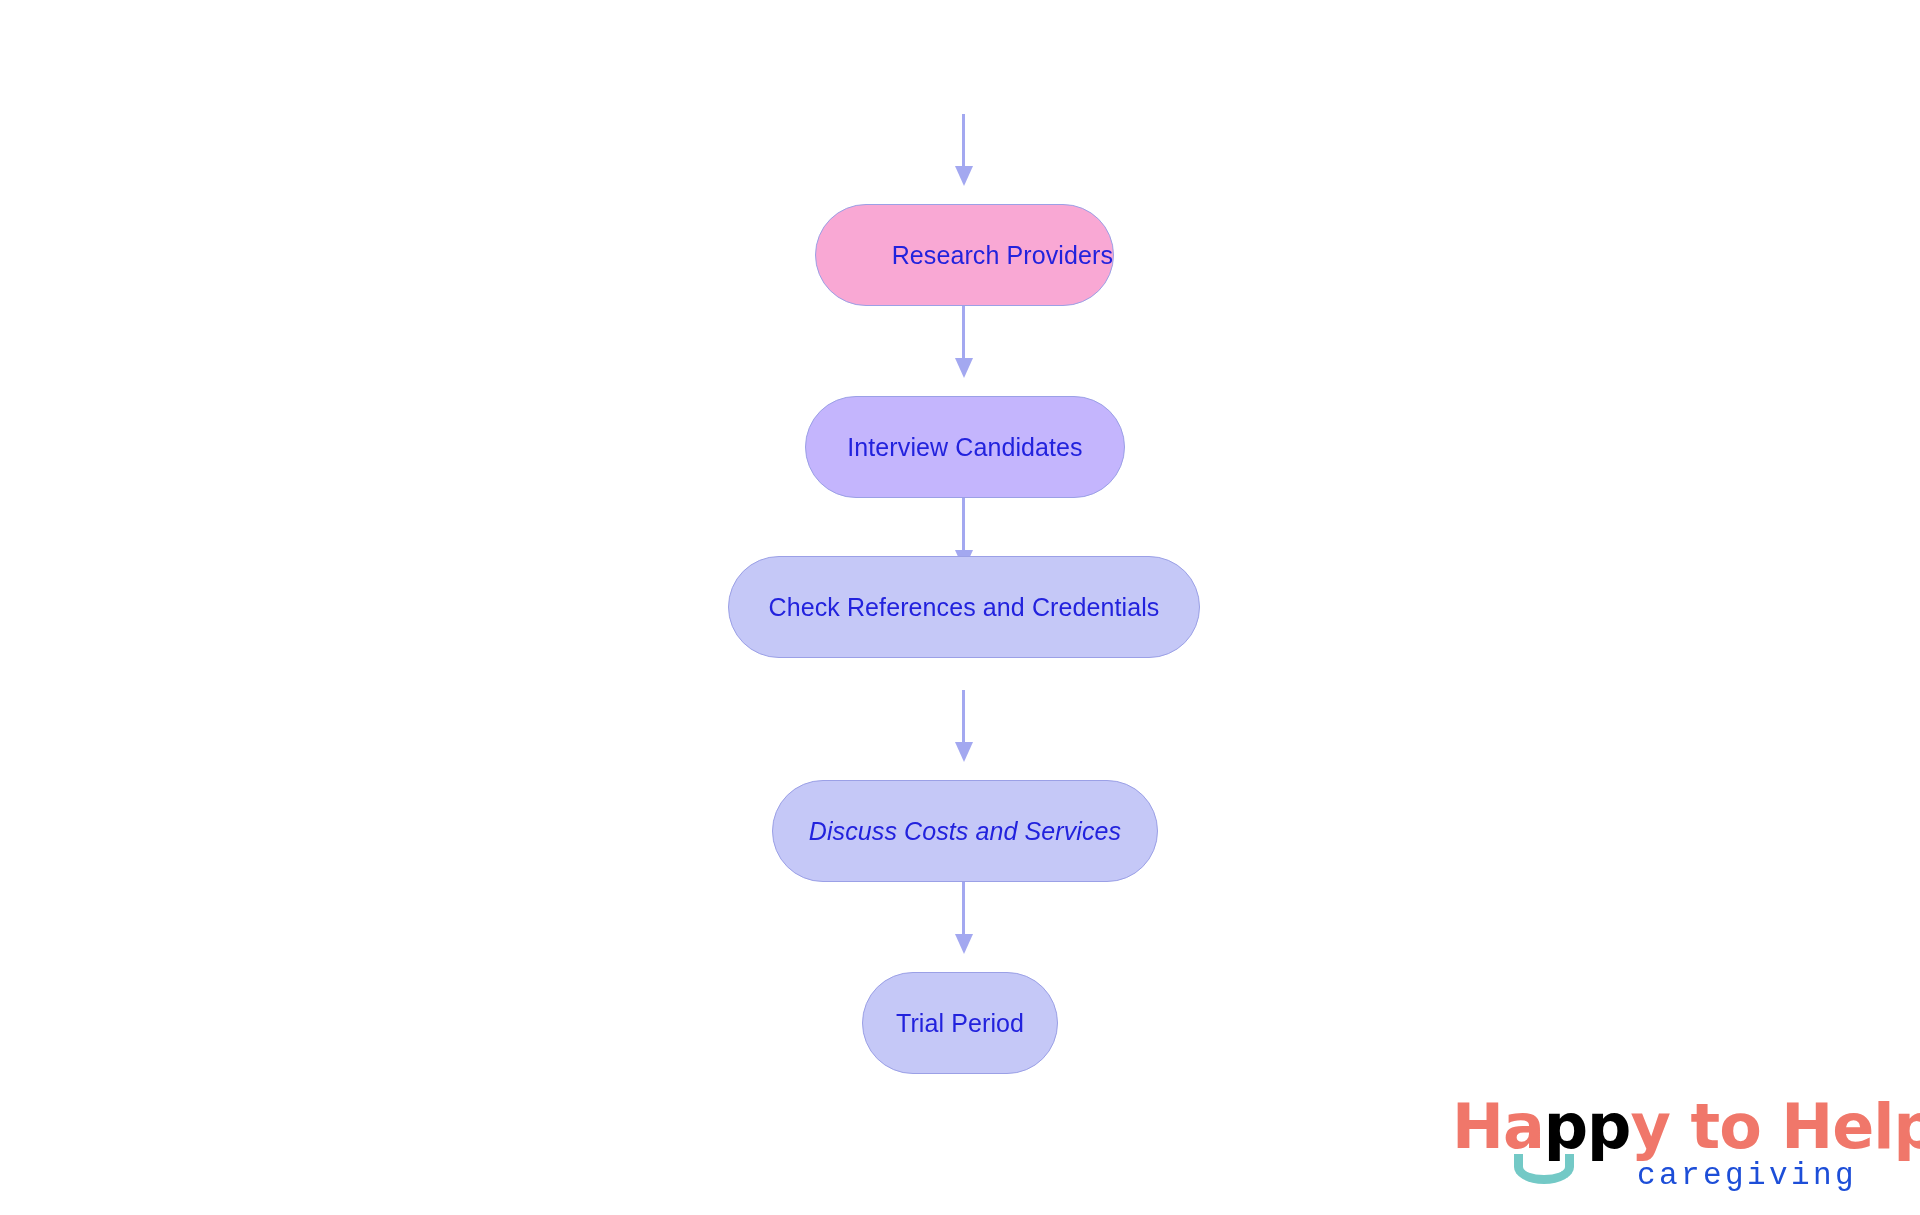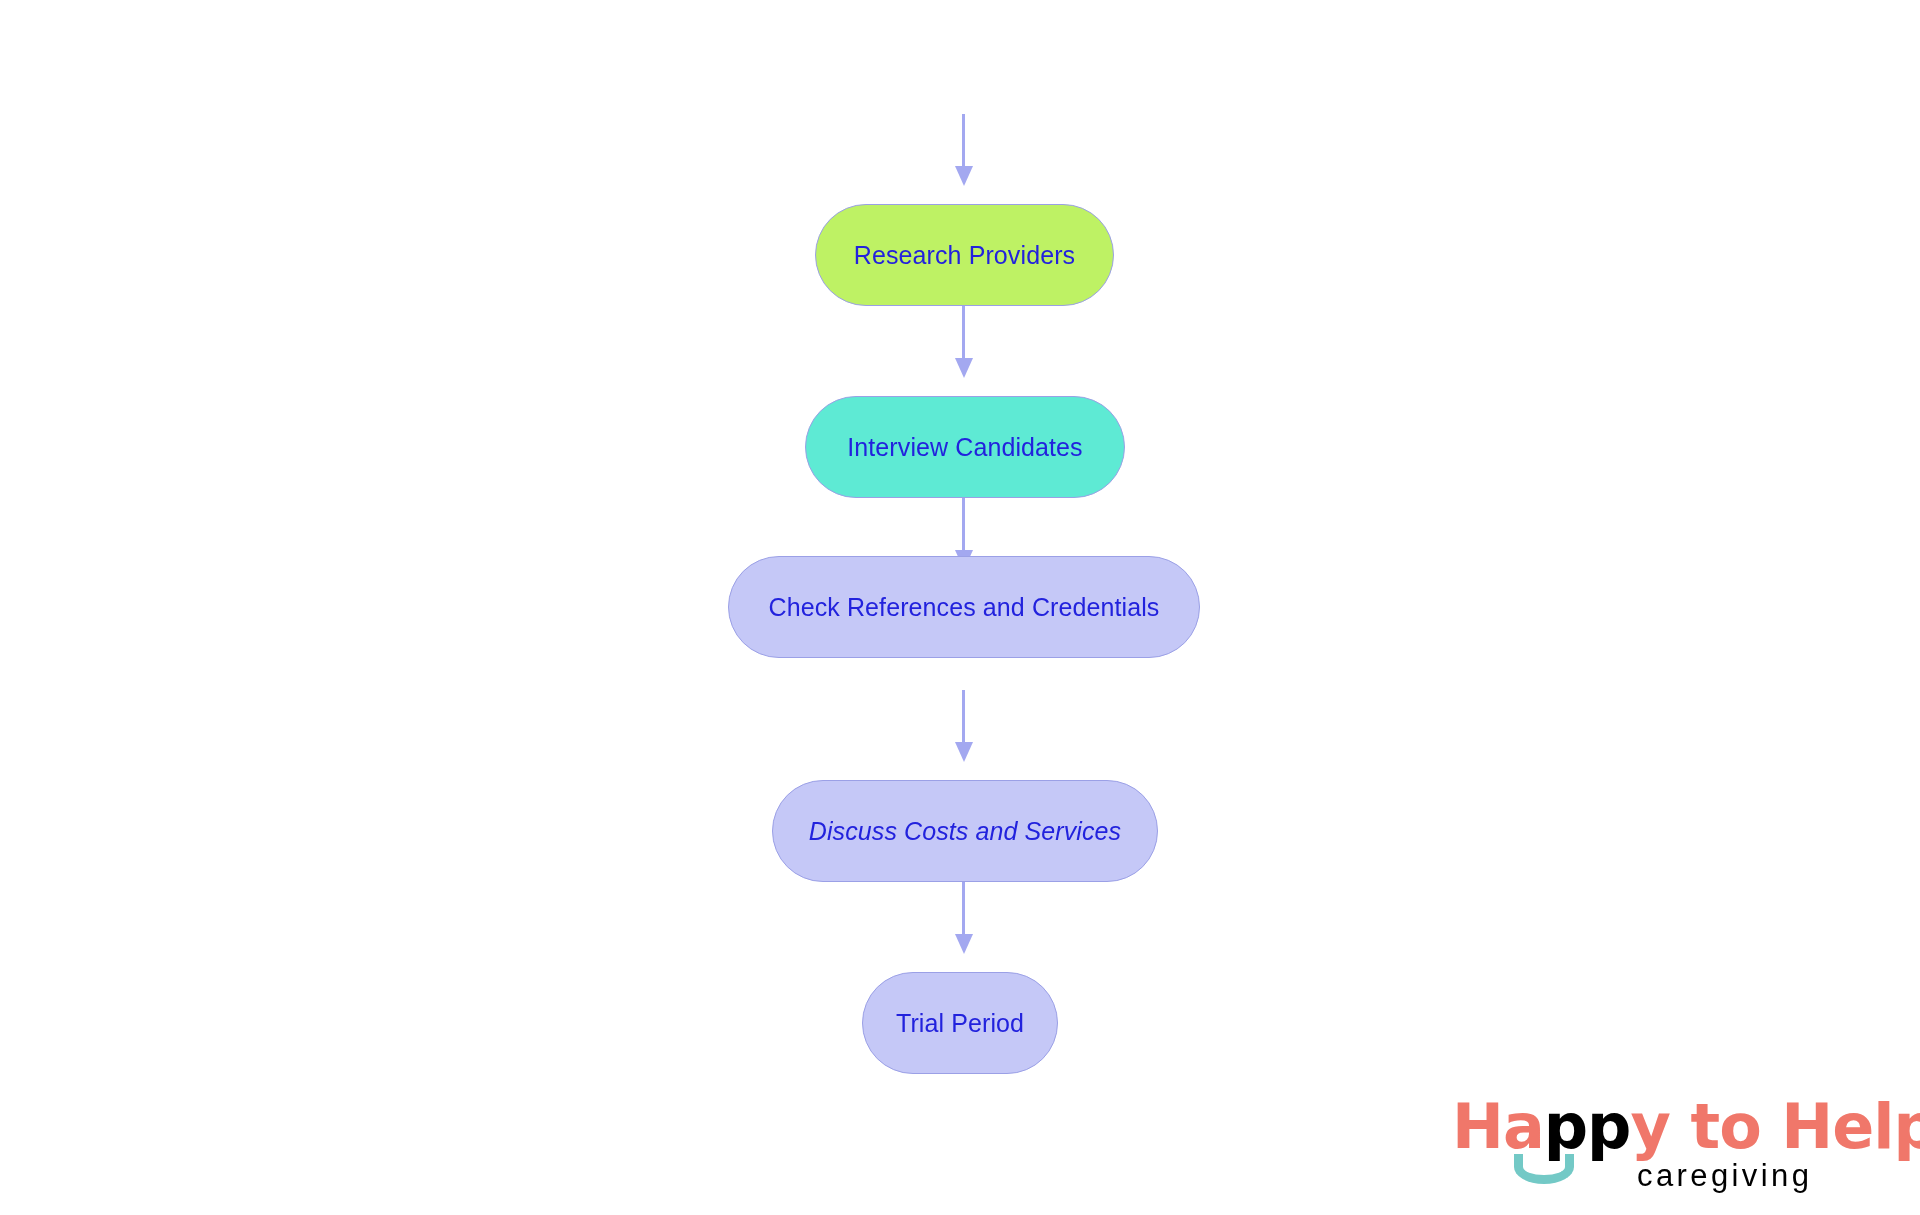--- a/index.html
+++ b/index.html
@@ -90,46 +90,46 @@
     border: 9px solid #73c9c6;
     border-top: none;
     border-bottom-left-radius: 60px 34px;
     border-bottom-right-radius: 60px 34px;
     box-sizing: border-box;
   }
   .logo-tagline {
     position: absolute;
     left: 185px;
     top: 62px;
-    font-family: Liberation Sans, sans-serif;
+    font-family: Liberation Mono, monospace;
     font-size: 31px;
     font-weight: 400;
     letter-spacing: 3.4px;
-    color: #000000;
+    color: #1d4ed8;
     white-space: nowrap;
   }
 </style>
 </head>
 <body>
 
 <div id="flow-canvas">
     <div class="flow-edge" style="left: 962px; top: 114px; height: 53px; background: rgb(163, 168, 240);"></div>
     <div class="flow-arrowhead" style="left: 955px; top: 166px; border-top-color: rgb(163, 168, 240);"></div>
     <div class="flow-edge" style="left: 962px; top: 306px; height: 53px; background: rgb(163, 168, 240);"></div>
     <div class="flow-arrowhead" style="left: 955px; top: 358px; border-top-color: rgb(163, 168, 240);"></div>
     <div class="flow-edge" style="left: 962px; top: 498px; height: 53px; background: rgb(163, 168, 240);"></div>
     <div class="flow-arrowhead" style="left: 955px; top: 550px; border-top-color: rgb(163, 168, 240);"></div>
     <div class="flow-edge" style="left: 962px; top: 690px; height: 53px; background: rgb(163, 168, 240);"></div>
     <div class="flow-arrowhead" style="left: 955px; top: 742px; border-top-color: rgb(163, 168, 240);"></div>
     <div class="flow-edge" style="left: 962px; top: 882px; height: 53px; background: rgb(163, 168, 240);"></div>
     <div class="flow-arrowhead" style="left: 955px; top: 934px; border-top-color: rgb(163, 168, 240);"></div>
-    <div class="flow-node" style="left: 815px; top: 204px; width: 299px; height: 102px; background: #bef264; border-color: rgb(155, 160, 230); color: rgb(34, 34, 221);">
+    <div class="flow-node" style="left: 815px; top: 204px; width: 299px; height: 102px; background: #f9a8d4; border-color: rgb(155, 160, 230); color: rgb(34, 34, 221); justify-content: flex-end;">
       <span>Research Providers</span>
     </div>
-    <div class="flow-node" style="left: 805px; top: 396px; width: 320px; height: 102px; background: #5eead4; border-color: rgb(155, 160, 230); color: rgb(34, 34, 221); align-items: center;">
+    <div class="flow-node" style="left: 805px; top: 396px; width: 320px; height: 102px; background: #c4b5fd; border-color: rgb(155, 160, 230); color: rgb(34, 34, 221); align-items: center;">
       <span>Interview Candidates</span>
     </div>
     <div class="flow-node" style="left: 728px; top: 556px; width: 472px; height: 102px; background: rgb(197, 200, 247); border-color: rgb(155, 160, 230); color: rgb(34, 34, 221); text-align: right;">
       <span>Check References and Credentials</span>
     </div>
     <div class="flow-node" style="left: 772px; top: 780px; width: 386px; height: 102px; background: rgb(197, 200, 247); border-color: rgb(155, 160, 230); color: rgb(34, 34, 221); font-style: italic;">
       <span>Discuss Costs and Services</span>
     </div>
     <div class="flow-node" style="left: 862px; top: 972px; width: 196px; height: 102px; background: rgb(197, 200, 247); border-color: rgb(155, 160, 230); color: rgb(34, 34, 221);">
       <span>Trial Period</span>

